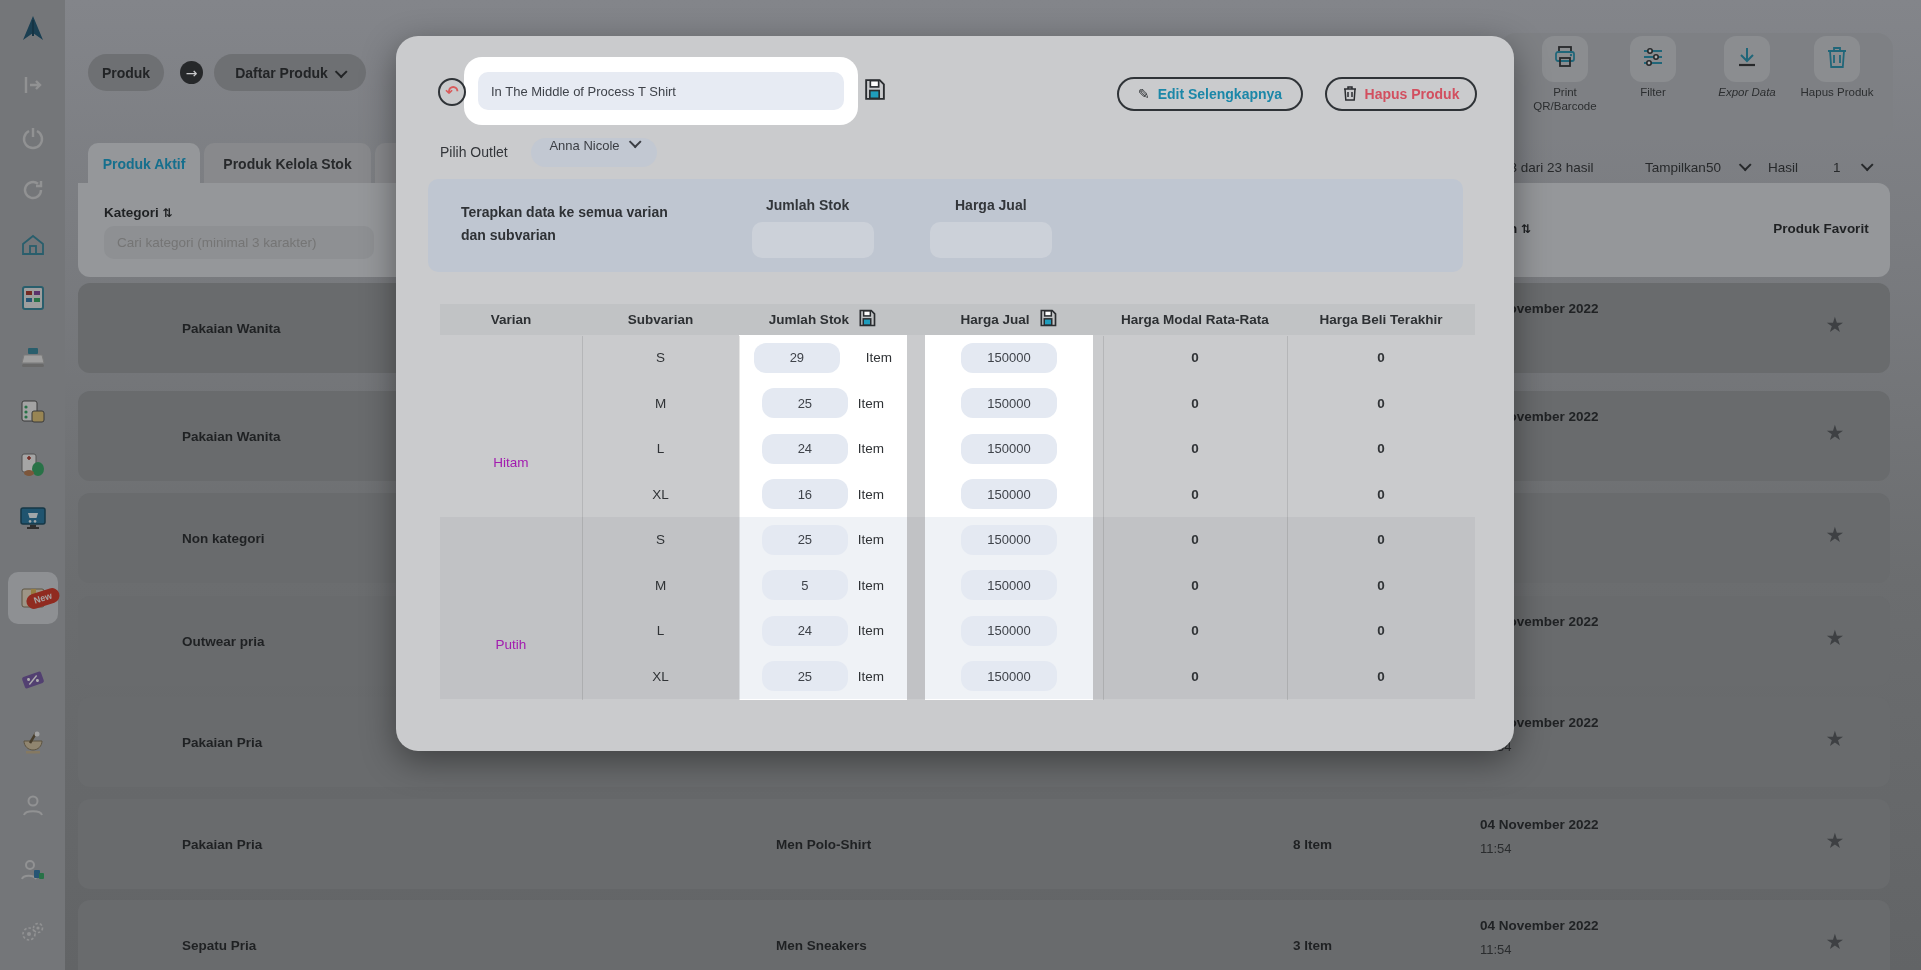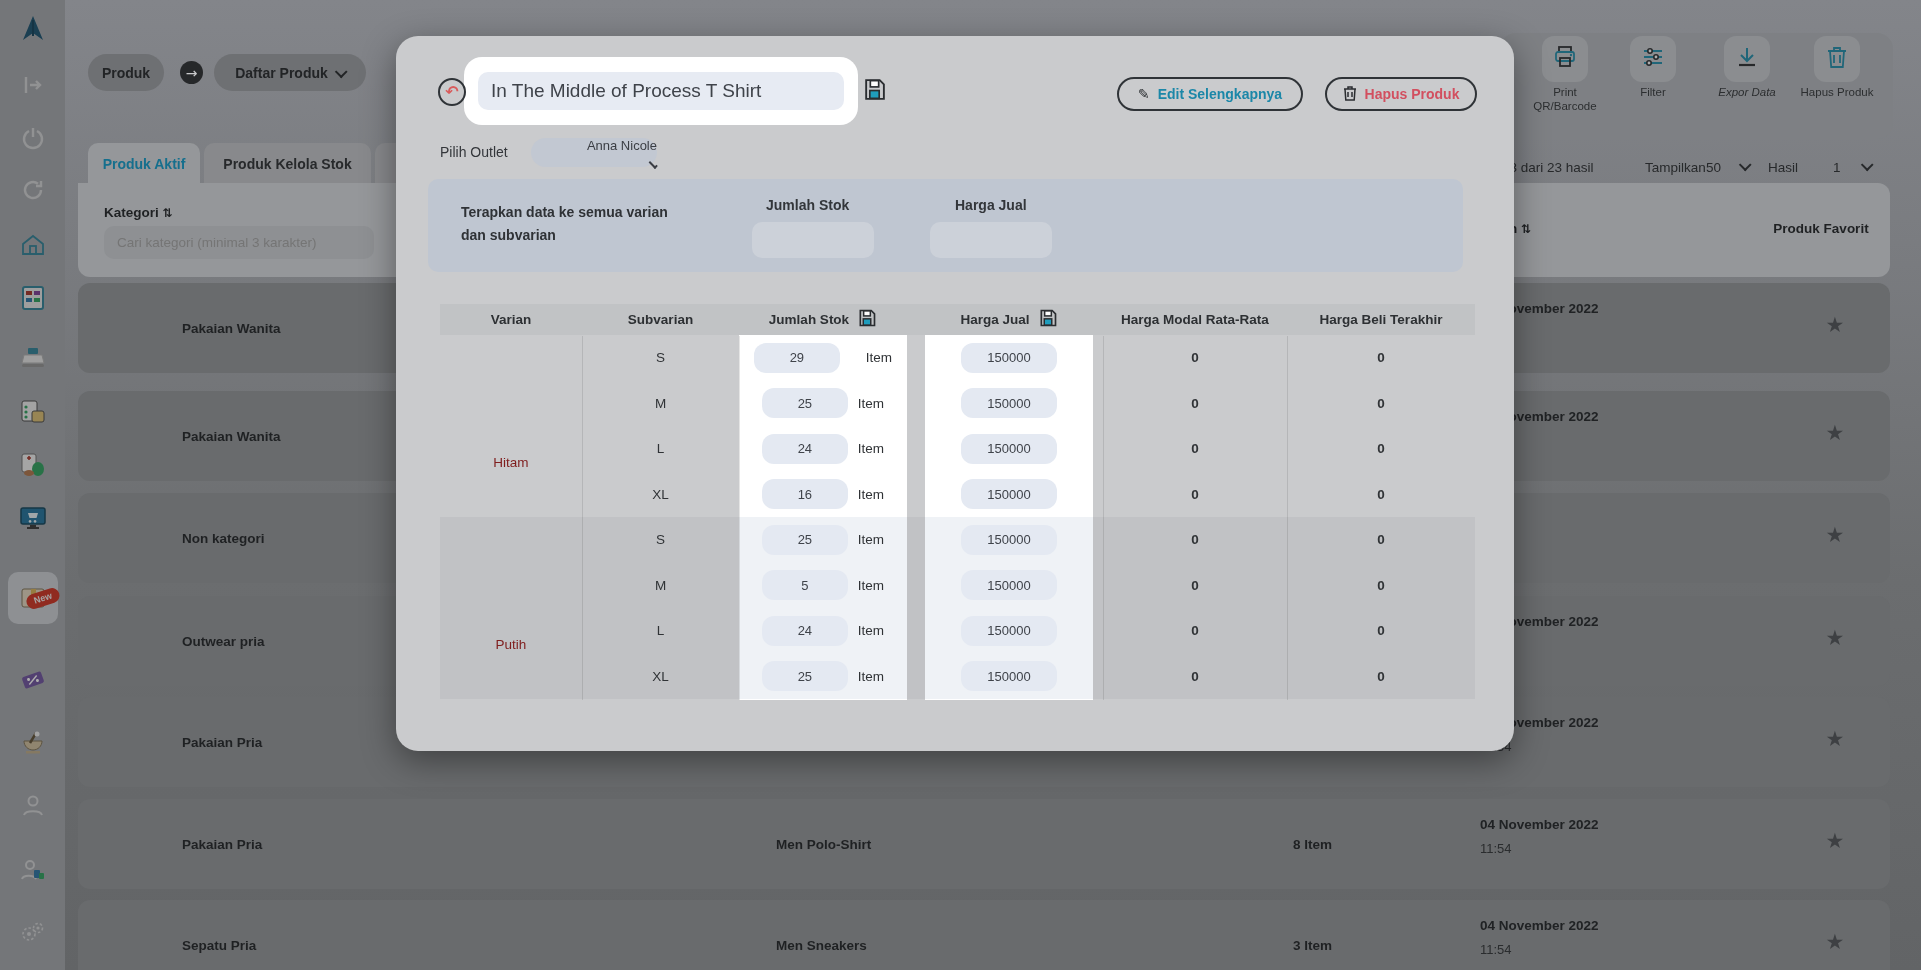--- a/index.html
+++ b/index.html
@@ -37,44 +37,44 @@
   .sort{font-family:"DejaVu Sans",sans-serif;font-size:12px;}
   .tb-box{position:absolute;top:36px;width:46px;height:46px;border-radius:12px;background:#8b8d90;
     display:flex;align-items:center;justify-content:center;}
   .tb-lab{position:absolute;top:85px;width:110px;text-align:center;font-size:11.5px;color:#2c2e30;line-height:14px;}
   .pg-txt{position:absolute;top:160px;font-size:13.5px;color:#27292b;white-space:nowrap;}
   
   #modal{left:396px;top:36px;width:1118px;height:715px;background:#cacbcd;border-radius:22px;
     box-shadow:0 10px 34px rgba(0,0,0,.4);z-index:20;}
   #spot-input{position:absolute;left:68px;top:21px;width:394px;height:68px;background:#ffffff;border-radius:18px;}
   #name-input{position:absolute;left:82px;top:36px;width:340px;height:38px;border:none;outline:none;
-    border-radius:10px;background:#e7ebf3;font-family:"Liberation Sans",sans-serif;font-size:19px;color:#3f434a;padding:0 13px;}
+    border-radius:10px;background:#e7ebf3;font-family:"Liberation Sans",sans-serif;font-size:13px;color:#3f434a;padding:0 13px;}
   #back-btn{position:absolute;left:42px;top:42px;width:28px;height:28px;border:2.5px solid #2f3337;border-radius:50%;
     background:transparent;display:flex;align-items:center;justify-content:center;
     color:#d95b5b;font-size:16px;font-weight:bold;}
   .mbtn{position:absolute;top:41px;height:34px;border:2px solid #2f3337;border-radius:18px;background:transparent;
     display:flex;align-items:center;justify-content:center;gap:8px;font-weight:bold;font-size:14px;}
   #outlet-pill{position:absolute;left:135px;top:102px;width:126px;height:29px;border-radius:15px;background:#c2c8d2;
-    display:flex;align-items:flex-end;justify-content:center;gap:10px;font-size:13px;color:#3b3e44;flex-direction:column;}
+    display:flex;align-items:flex-start;justify-content:center;gap:10px;font-size:13px;color:#3b3e44;}
   #apply-panel{position:absolute;left:32px;top:143px;width:1035px;height:93px;background:#bfc6d1;border-radius:10px;}
   .panel-input{position:absolute;top:43px;width:122px;height:36px;border-radius:10px;background:#ccd1d9;}
   .panel-lab{position:absolute;top:18px;font-size:14px;font-weight:bold;color:#33363a;}
   #mtable-head{position:absolute;left:44px;top:268px;width:1035px;height:31px;background:#c1c3c5;
     display:flex;align-items:center;font-weight:bold;font-size:13.5px;color:#2d3033;}
   .mth{position:absolute;top:0;height:31px;display:flex;align-items:center;justify-content:center;gap:8px;}
   .mrow{position:absolute;left:44px;width:1035px;height:45.5px;}
   .mrow.alt{background:rgba(40,48,60,.05);}
   .mcell{position:absolute;top:0;height:100%;display:flex;align-items:center;justify-content:center;
     font-size:13.5px;color:#303336;}
   .mcell.band{background:#ffffff;}
   .mrow.alt .mcell.band{background:#eff2f6;}
   .mpill{height:30px;border-radius:12px;background:#e4e9f2;display:flex;align-items:center;justify-content:center;
     font-size:13px;color:#3f434a;}
   .vline{position:absolute;top:300px;width:1px;height:364px;background:rgba(0,0,0,.10);}
-  .variant-lab{position:absolute;left:44px;width:142px;text-align:center;font-size:13.5px;color:#7f1d1d;}
+  .variant-lab{position:absolute;left:44px;width:142px;text-align:center;font-size:13.5px;color:#a21caf;}
   .zero{font-weight:bold;}
 </style>
 </head>
 <body>
 
 <div id="screen">
 
   <div id="sidebar" class="abs">
     <div id="book-hl"></div>
     <div id="sb-icons">

